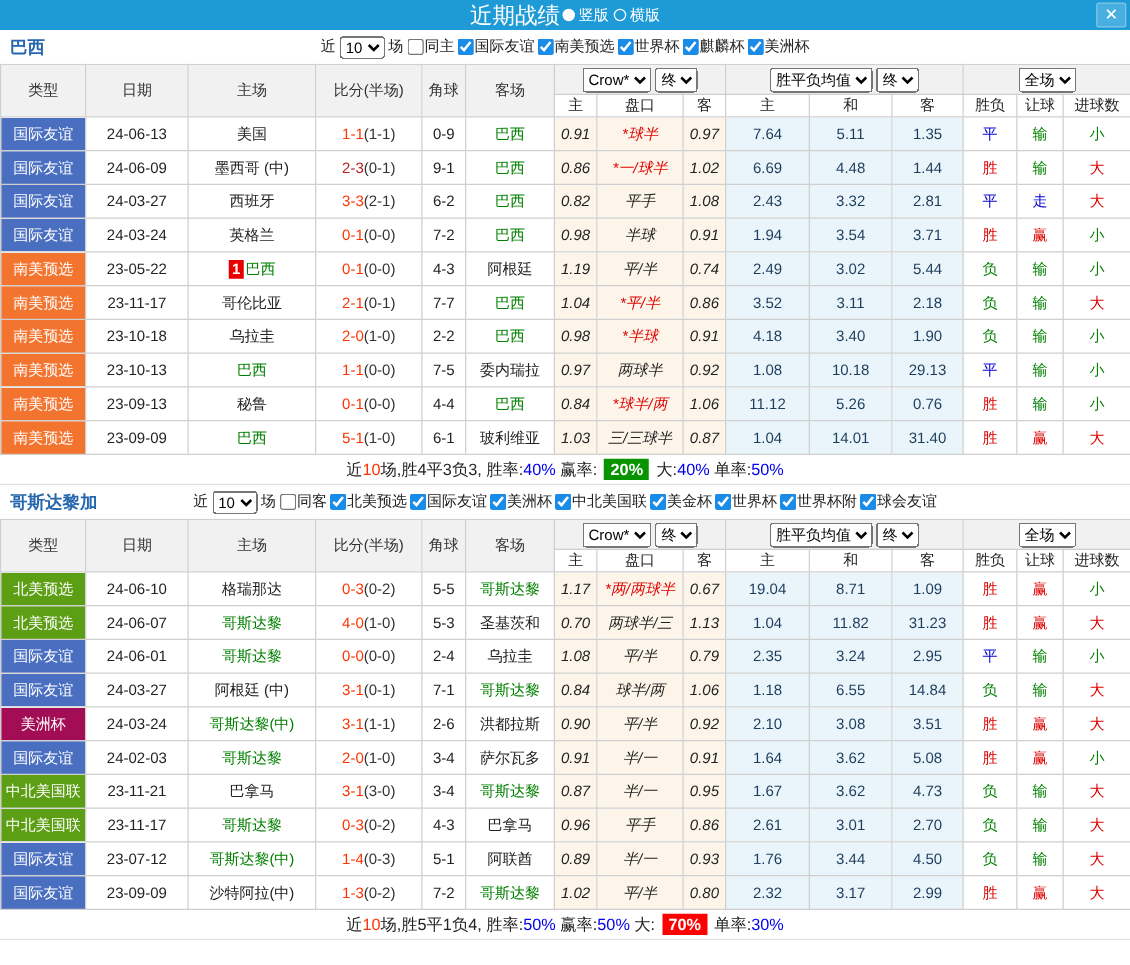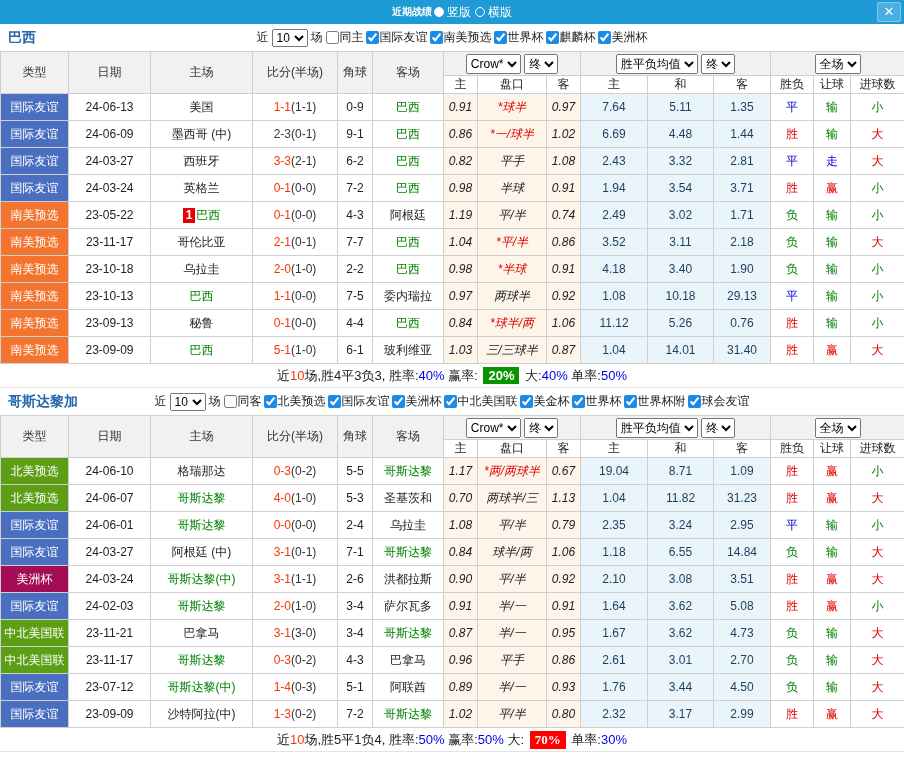--- a/index.html
+++ b/index.html
@@ -2,21 +2,21 @@
 <html><head>
 <meta charset="utf-8">
 <style>
   * { box-sizing: border-box; margin: 0; padding: 0; }
   html,body { background:#fff; }
   body { width:904px; font-family:"Liberation Sans","DejaVu Sans",sans-serif; font-size:12px; color:#222; }
   .app { width:904px; height:772px; overflow:hidden; background:#fff; }
 
   
   .titlebar { height:24px; background:#1e9ad6; display:flex; align-items:center; justify-content:center; position:relative; color:#fff; }
-  .titlebar .title { font-weight:bold; font-size:10px; }
+  .titlebar .title { font-weight:normal; font-size:18px; }
   .radio-group { display:flex; align-items:center; margin-left:2px; gap:4px; font-size:12px; }
   .radio { width:10px; height:10px; border:1px solid #fff; border-radius:50%; display:inline-block; margin-right:3px; }
   .radio.sel { background:#fff; }
   .radio-opt { display:flex; align-items:center; cursor:pointer; }
   .close-btn { position:absolute; right:3px; top:2px; width:24px; height:20px; background:#49aee0; border:1px solid #7fcaec; border-radius:2px; color:#fff; font-weight:bold; font-size:13px; text-align:center; line-height:18px; cursor:pointer; }
 
   
   .section-bar { height:27px; position:relative; display:flex; align-items:center; justify-content:center; background:#fff; }
   .team-title { position:absolute; left:8px; font-size:14px; font-weight:bold; color:#2667ae; }
   .filters { display:flex; align-items:center; gap:1px; white-space:nowrap; }
@@ -164,21 +164,21 @@
           <td class="bg-blue">5.11</td>
           <td class="bg-blue">1.35</td>
           <td style="color: rgb(0, 0, 208);">平</td>
           <td style="color: rgb(0, 128, 0);">输</td>
           <td style="color: rgb(0, 128, 0);">小</td>
         </tr>
         <tr>
           <td class="c-league" style="background: rgb(74, 111, 193);">国际友谊</td>
           <td>24-06-09</td>
           <td><span>墨西哥 (中)</span></td>
-          <td><span style="color: #404040; margin-top: 20px;">2-3</span><span class="ht" style="color: rgb(51, 51, 51);">(0-1)</span></td>
+          <td><span style="color: #b91c1c; margin-top: 20px;">2-3</span><span class="ht" style="color: rgb(51, 51, 51);">(0-1)</span></td>
           <td>9-1</td>
           <td><span style="color: rgb(0, 128, 0);">巴西</span></td>
           <td class="bg-cream">0.86</td>
           <td class="bg-cream" style="color: rgb(224, 0, 0);">*一/球半</td>
           <td class="bg-cream">1.02</td>
           <td class="bg-blue">6.69</td>
           <td class="bg-blue">4.48</td>
           <td class="bg-blue">1.44</td>
           <td style="color: rgb(224, 0, 0);">胜</td>
           <td style="color: rgb(0, 128, 0);">输</td>
@@ -223,21 +223,21 @@
           <td>23-05-22</td>
           <td><span class="rank">1</span><span style="color: rgb(0, 128, 0);">巴西</span></td>
           <td><span style="color: rgb(255, 51, 0);">0-1</span><span class="ht" style="color: rgb(51, 51, 51);">(0-0)</span></td>
           <td>4-3</td>
           <td><span>阿根廷</span></td>
           <td class="bg-cream">1.19</td>
           <td class="bg-cream">平/半</td>
           <td class="bg-cream">0.74</td>
           <td class="bg-blue">2.49</td>
           <td class="bg-blue">3.02</td>
-          <td class="bg-blue">1.71</td>
+          <td class="bg-blue">5.44</td>
           <td style="color: rgb(0, 128, 0);">负</td>
           <td style="color: rgb(0, 128, 0);">输</td>
           <td style="color: rgb(0, 128, 0);">小</td>
         </tr>
         <tr>
           <td class="c-league" style="background: rgb(243, 116, 47);">南美预选</td>
           <td>23-11-17</td>
           <td><span>哥伦比亚</span></td>
           <td><span style="color: rgb(255, 51, 0);">2-1</span><span class="ht" style="color: rgb(51, 51, 51);">(0-1)</span></td>
           <td>7-7</td>
@@ -606,18 +606,18 @@
       </tbody>
   </table>
   <div class="summary">
       <span>近</span>
       <span style="color: rgb(255, 51, 0);">10</span>
       <span>场,胜5平1负4, 胜率:</span>
       <span style="color: rgb(0, 0, 238);">50%</span>
       <span> 赢率:</span>
       <span style="color: rgb(0, 0, 238);">50%</span>
       <span> 大: </span>
-      <span class="sum-hl" style="background: rgb(255, 0, 0); color: rgb(255, 255, 255); font-family: Liberation Serif, serif;">70%</span>
+      <span class="sum-hl" style="background: rgb(255, 0, 0); color: rgb(255, 255, 255);">70%</span>
       <span> 单率:</span>
       <span style="color: rgb(0, 0, 238);">30%</span>
     </div>
 
 </div>
 
 </body></html>

